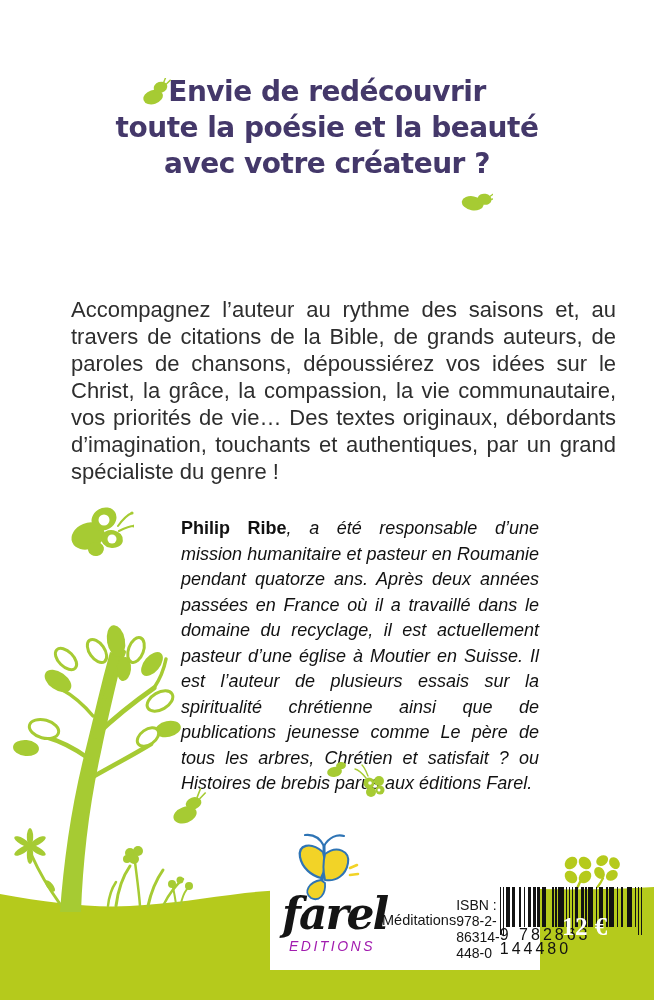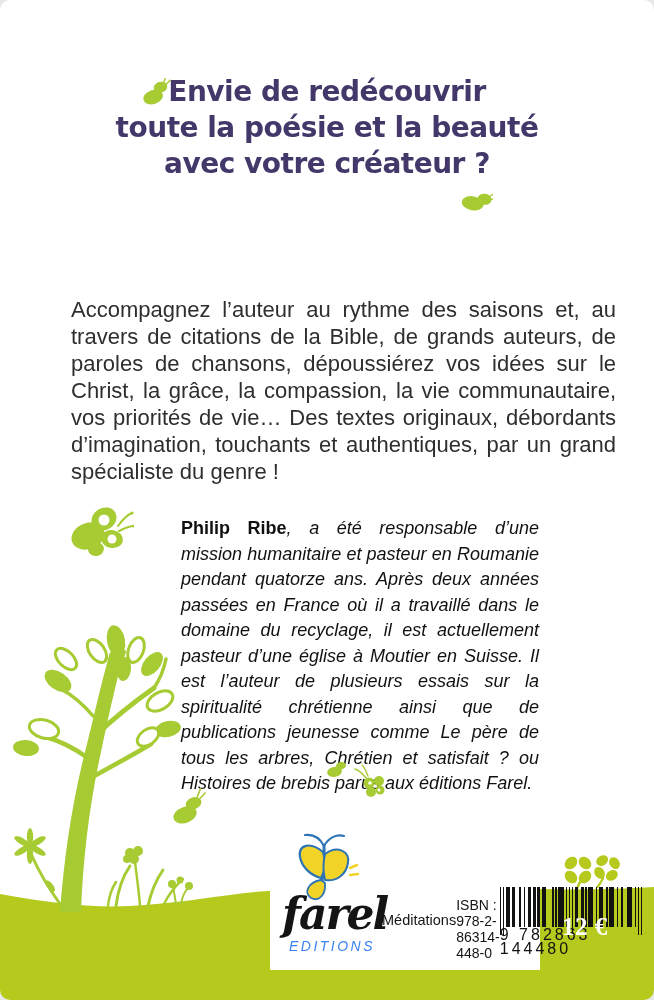--- a/index.html
+++ b/index.html
@@ -11,21 +11,20 @@
     --ink:#2e2e2e;
   }
   html,body{margin:0;padding:0;background:#e8e8e8;}
   .cover{
     position:relative;
     width:654px;height:1000px;
     margin:0 auto;
     background:#ffffff;
     overflow:hidden;
     font-family:"Liberation Sans", sans-serif;
-    border-radius:10px;
   }
   
   .headline{
     position:absolute;top:74px;left:0;width:654px;
     text-align:center;
     color:var(--purple);
     font-family:"DejaVu Sans", sans-serif;
     font-weight:bold;
     font-size:28px;line-height:36px;
     letter-spacing:-0.5px;
@@ -64,21 +63,21 @@
   .farel-word{
     position:absolute;left:12px;top:30px;width:100px;
     font-family:"DejaVu Serif", serif;
     font-style:italic;font-weight:bold;
     font-size:44px;line-height:44px;letter-spacing:-2px;
     color:#141414;text-align:right;
   }
   .farel-tag{
     position:absolute;left:8px;top:76px;width:108px;
     font-style:italic;font-size:14px;letter-spacing:2.5px;
-    color:#3b82f6;text-align:center;
+    color:#a21caf;text-align:center;
   }
   .code-col{
     position:relative;flex:1;
     display:flex;flex-direction:row;align-items:center;
     padding-top:8px;
   }
   .collection{font-size:14.5px;color:#151515;line-height:16px;}
   .isbn{font-size:14px;color:#151515;line-height:16px;margin-top:17px;}
   .barcode{margin-top:3px;display:flex;flex-direction:column;align-items:center;}
   #barcode-bars{display:flex;align-items:flex-start;height:48px;}

